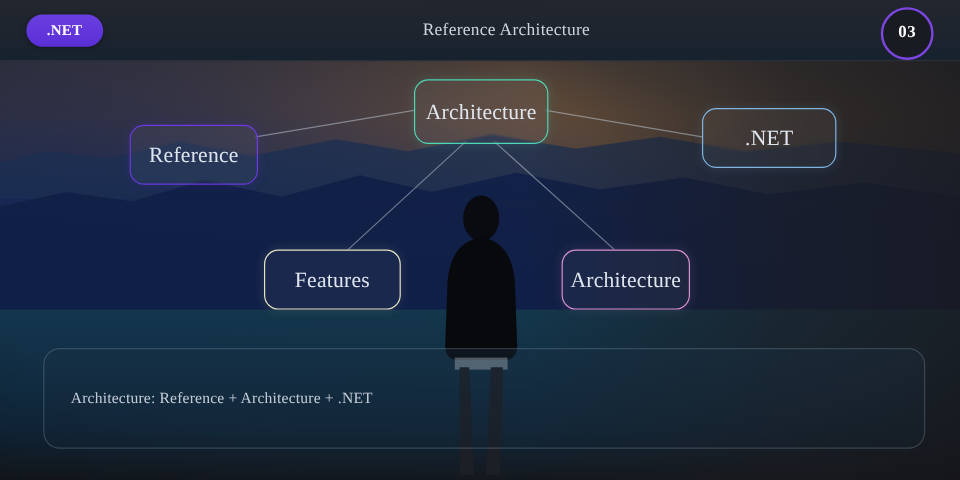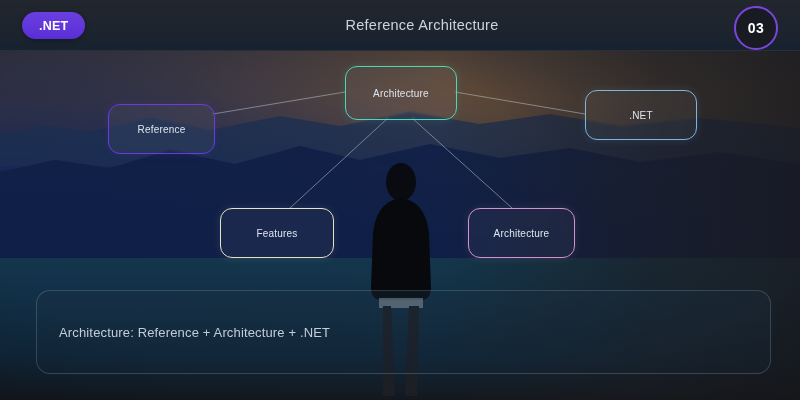--- a/index.html
+++ b/index.html
@@ -5,21 +5,21 @@
   html, body {
     margin: 0;
     padding: 0;
     background: #0b0e14;
   }
   #slide {
     position: relative;
     width: 800px;
     height: 400px;
     overflow: hidden;
-    font-family: Liberation Sans, sans-serif;
+    font-family: Liberation Serif, serif;
     background: #12161d;
   }
 
   
   .bg-layer { position: absolute; inset: 0; }
 
   
   .bg-sky {
     background:
       linear-gradient(180deg,
@@ -112,21 +112,21 @@
   
   .edges { position: absolute; left: 0; top: 0; width: 800px; height: 400px; z-index: 8; }
 
   .node {
     position: absolute;
     border-radius: 12px;
     border: 1.6px solid rgba(255,255,255,0.5);
     background: rgba(255,255,255,0.045);
     display: flex; align-items: center; justify-content: center;
     color: #dfe5ee;
-    font-size: 10px;
+    font-size: 18px;
     letter-spacing: 0.2px;
     z-index: 12;
     backdrop-filter: blur(1px);
   }
   .node-center    { left: 345px; top: 66px;  width: 110px; height: 52px;
                     border-color: #4fd6b5; box-shadow: 0 0 9px rgba(79,214,181,0.16); }
   .node-left      { left: 108px; top: 104px;  width: 105px; height: 48px;
                     border-color: #6b3ae0; box-shadow: 0 0 9px rgba(107,58,224,0.16); }
   .node-right     { left: 585px; top: 90px;  width: 110px; height: 48px;
                     border-color: #7fb4e0; box-shadow: 0 0 9px rgba(127,180,224,0.14); }

